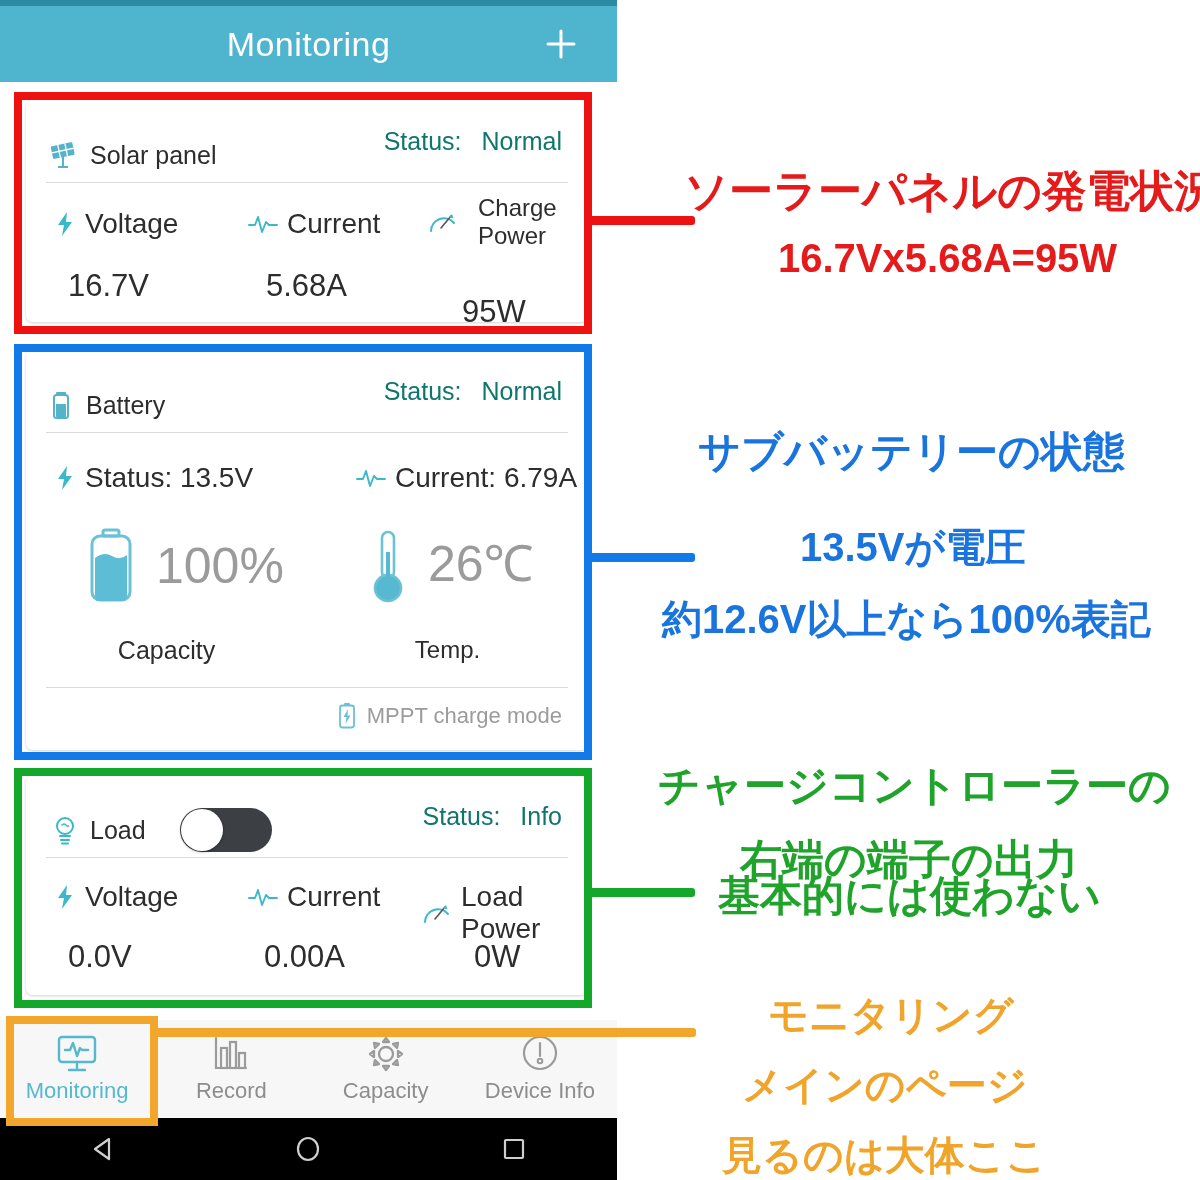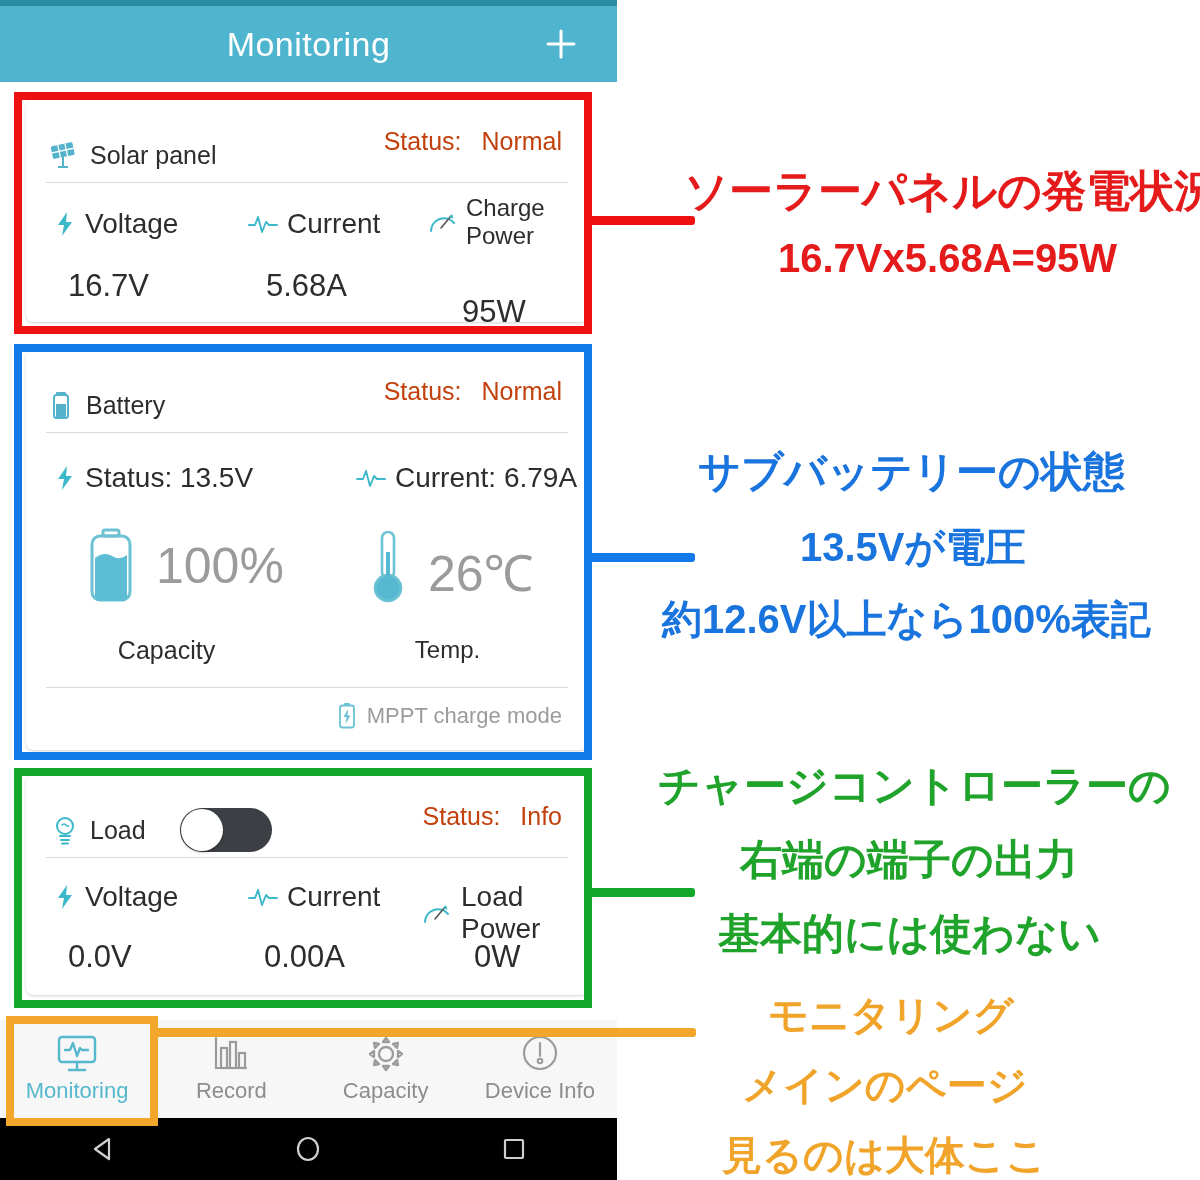--- a/index.html
+++ b/index.html
@@ -33,21 +33,21 @@
     position:absolute; background:#fff; border-radius:7px;
     box-shadow: 0 1px 3px rgba(0,0,0,.18);
   }
 
   .row-head {
     display:flex; align-items:center; justify-content:space-between;
     padding: 0 26px 0 22px; height: 100%;
   }
   .head-left { display:flex; align-items:center; gap:12px;margin-top:28px; }
   .head-title { font-size:25px; color:#2d2d2d; }
-  .head-status { font-size:25px; color:#c2410c; white-space:nowrap; }
+  .head-status { font-size:25px; color:#0f766e; white-space:nowrap; }
 
   .divider { position:absolute; left:20px; right:20px; height:1px; background:#dadada; }
 
   .metric-label { display:flex; align-items:center; gap:9px; font-size:28px; color:#2d2d2d; }
   .metric-value { font-size:31px; color:#2d2d2d; }
 
   .ico { display:inline-flex; align-items:center; justify-content:center; flex:none; }
 
   
   .annbox { position:absolute; border-style:solid; background:transparent; pointer-events:none; }
@@ -131,21 +131,21 @@
           <span>Voltage</span>
         </div>
         <div style="position:absolute; left:222px; top:26px;" class="metric-label">
           <span class="ico">
             <svg width="30" height="22" viewBox="0 0 30 22">
                 <path d="M1 12 H7 L10 4 L14 19 L18 9 L21 12 H29" fill="none" stroke="#3bb8c9" stroke-width="1.9" stroke-linecap="round" stroke-linejoin="round"></path>
               </svg>
           </span>
           <span>Current</span>
         </div>
-        <div style="position:absolute; left:402px; top:12px; display:flex; align-items:center; gap:8px;">
+        <div style="position:absolute; left:402px; top:12px; display:flex; align-items:center; gap:20px;">
           <span class="ico">
             <svg width="30" height="28" viewBox="0 0 30 28">
               <path d="M3 23 A13 13 0 0 1 26 15" fill="none" stroke="#3bb8c9" stroke-width="2" stroke-linecap="round"></path>
               <path d="M23 8 L13 20" stroke="#555" stroke-width="1.6" stroke-linecap="round"></path>
               <path d="M24 6 l1.6 4.4 l-4.4 -1.2 Z" fill="#3bb8c9"></path>
             </svg>
           </span>
           <span style="font-size:24px; color:#2d2d2d; line-height:1.15;">
             <span>Charge Power</span>
           </span>
@@ -203,21 +203,21 @@
           <svg width="54" height="76" viewBox="0 0 54 76">
             <rect x="19" y="2" width="16" height="6" rx="2" fill="none" stroke="#6cc2d3" stroke-width="3"></rect>
             <rect x="8" y="8" width="38" height="64" rx="8" fill="none" stroke="#6cc2d3" stroke-width="3"></rect>
             <path d="M11 30 q9 -7 17 -2 q8 5 15 -1 v41 a5 5 0 0 1 -5 5 h-22 a5 5 0 0 1 -5 -5 Z" fill="#5cbdd4"></path>
           </svg>
         </span>
         <span style="font-size:50px; color:#9b9b9b;">100%</span>
       </div>
       <div style="position:absolute; left:0; top:286px; width:281px; text-align:center; font-size:25px; color:#2d2d2d;">Capacity</div>
 
-      <div style="position:absolute; left:340px; top:178px; display:flex; align-items:flex-end; gap:18px;">
+      <div style="position:absolute; left:340px; top:178px; display:flex; align-items:flex-start; gap:18px;">
         <span class="ico">
           <svg width="44" height="78" viewBox="0 0 44 78">
             <rect x="16" y="4" width="12" height="46" rx="6" fill="none" stroke="#6cc2d3" stroke-width="2.6"></rect>
             <circle cx="22" cy="60" r="13" fill="#56b9d1" stroke="#6cc2d3" stroke-width="2.6"></circle>
             <rect x="20" y="24" width="4" height="30" fill="#56b9d1"></rect>
           </svg>
         </span>
         <span style="font-size:50px; color:#9b9b9b;">26℃</span>
       </div>
       <div style="position:absolute; left:281px; top:286px; width:281px; text-align:center; font-size:24px; color:#2d2d2d;">Temp.</div>
@@ -376,27 +376,27 @@
     <div class="annbox" style="left:14px; top:344px; width:578px; height:416px; border-width:8px; border-color:#1279e8;"></div>
     <div class="annbox" style="left:14px; top:768px; width:578px; height:240px; border-width:8px; border-color:#14a82a;"></div>
     <div class="annbox" style="left:6px; top:1016px; width:152px; height:110px; border-width:8px; border-color:#f2a72c;"></div>
   </div>
 
   <div class="ann-line" style="left:585px; top:216px; width:110px; height:9px; background:#ee1111;"></div>
   <div class="ann" style="left:684px; top:162px; font-size:44px; color:#e51a1a;">ソーラーパネルの発電状況</div>
   <div class="ann" style="left:778px; top:236px; font-size:40px; color:#e51a1a;">16.7Vx5.68A=95W</div>
 
   <div class="ann-line" style="left:585px; top:553px; width:110px; height:9px; background:#1279e8;"></div>
-  <div class="ann" style="left:698px; top:444px; font-size:42px; color:#1a74de;">サブバッテリーの状態</div>
+  <div class="ann" style="left:698px; top:424px; font-size:42px; color:#1a74de;">サブバッテリーの状態</div>
   <div class="ann" style="left:800px; top:520px; font-size:40px; color:#1a74de;">13.5Vが電圧</div>
   <div class="ann" style="left:662px; top:592px; font-size:40px; color:#1a74de;">約12.6V以上なら100%表記</div>
 
   <div class="ann-line" style="left:585px; top:888px; width:110px; height:9px; background:#14a82a;"></div>
   <div class="ann" style="left:658px; top:758px; font-size:42px; color:#1fa32b;">チャージコントローラーの</div>
   <div class="ann" style="left:740px; top:832px; font-size:42px; color:#1fa32b;">右端の端子の出力</div>
-  <div class="ann" style="left:718px; top:906px; font-size:42px; color:#1fa32b;">基本的には使わない</div>
+  <div class="ann" style="left:718px; top:868px; font-size:42px; color:#1fa32b;">基本的には使わない</div>
 
   <div class="ann-line" style="left:150px; top:1028px; width:546px; height:9px; background:#f2a72c;"></div>
   <div class="ann" style="left:768px; top:988px; font-size:40px; color:#f0a42a;">モニタリング</div>
   <div class="ann" style="left:742px; top:1058px; font-size:40px; color:#f0a42a;">メインのページ</div>
   <div class="ann" style="left:722px; top:1128px; font-size:40px; color:#f0a42a;">見るのは大体ここ</div>
 
 </div>
 
 </body></html>

